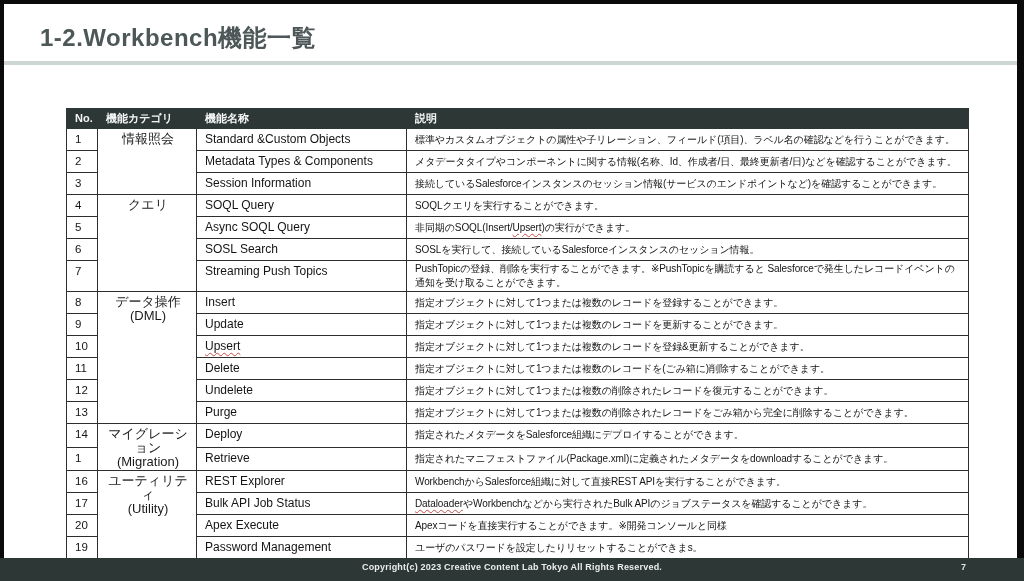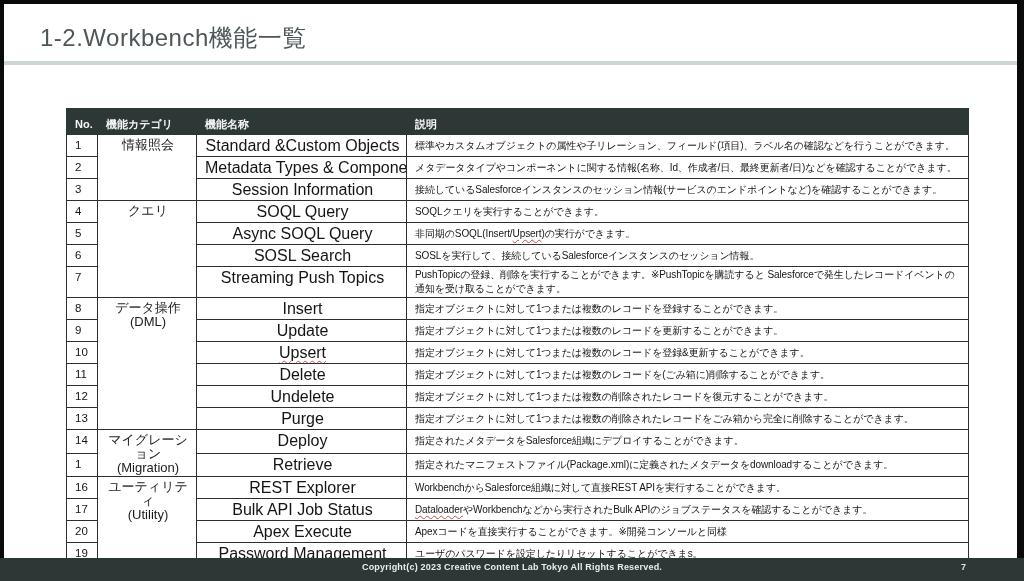--- a/index.html
+++ b/index.html
@@ -10,21 +10,21 @@
     overflow: hidden;
     font-family: "Liberation Sans", "DejaVu Sans", sans-serif;
   }
   .slide {
     position: absolute; left: 4px; top: 4px;
     width: 1013px; height: 554px;
     background: #ffffff;
   }
   .title {
     position: absolute; left: 36px; top: 18px; margin: 0;
-    font-size: 24px; font-weight: 400;
+    font-size: 24px; font-weight: 700;
     color: var(--title-color, #4d5757);
     letter-spacing: 0.5px;
   }
   .divider {
     position: absolute; left: 0; top: 57px;
     width: 100%; height: 4px;
     background: var(--accent-line, #cdd6d5);
   }
   .subtitle {
     position: absolute; left: 70px; top: 73px;
@@ -37,39 +37,39 @@
   }
   .col-w-no  { width: 31px; }
   .col-w-cat { width: 99px; }
   .col-w-name{ width: 210px; }
   .col-w-desc{ width: 562px; }
   th {
     background: var(--header-bg, #2d3836);
     border: 1px solid var(--header-bg, #2d3836);
     color: #f4f6f6;
     font-size: 11px; font-weight: 700; text-align: left;
-    padding: 9px 4px 3px 8px; height: 13px; line-height: 13px;
+    padding: 3px 4px 3px 8px; height: 13px; line-height: 13px;
   }
   td {
     border: 1px solid var(--border-color, #2e2e2e);
     color: #141414;
     padding: 1px 6px 1px 8px;
     overflow: hidden;
   }
   td.col-no {
     font-size: 11.5px; line-height: 17px;
     height: 18px; vertical-align: top; padding-top: 2px;
   }
   td.col-cat {
     font-size: 13px; line-height: 14px;
     vertical-align: top; padding-top: 3px; color: #1a1a1a; text-align: center;
   }
   td.col-name {
-    font-size: 16px; line-height: 17px;
-    vertical-align: top; padding-top: 2px; white-space: nowrap; text-align: center;
+    font-size: 12px; line-height: 17px;
+    vertical-align: top; padding-top: 2px; white-space: nowrap;
   }
   td.col-desc {
     font-size: 10px; line-height: 14px;
     vertical-align: middle; letter-spacing: -0.1px; padding-left: 8px;
   }
   .spell {
     text-decoration: underline;
     text-decoration-style: wavy;
     text-decoration-color: var(--spell-color, #cc4a45);
     text-decoration-thickness: 1px;

